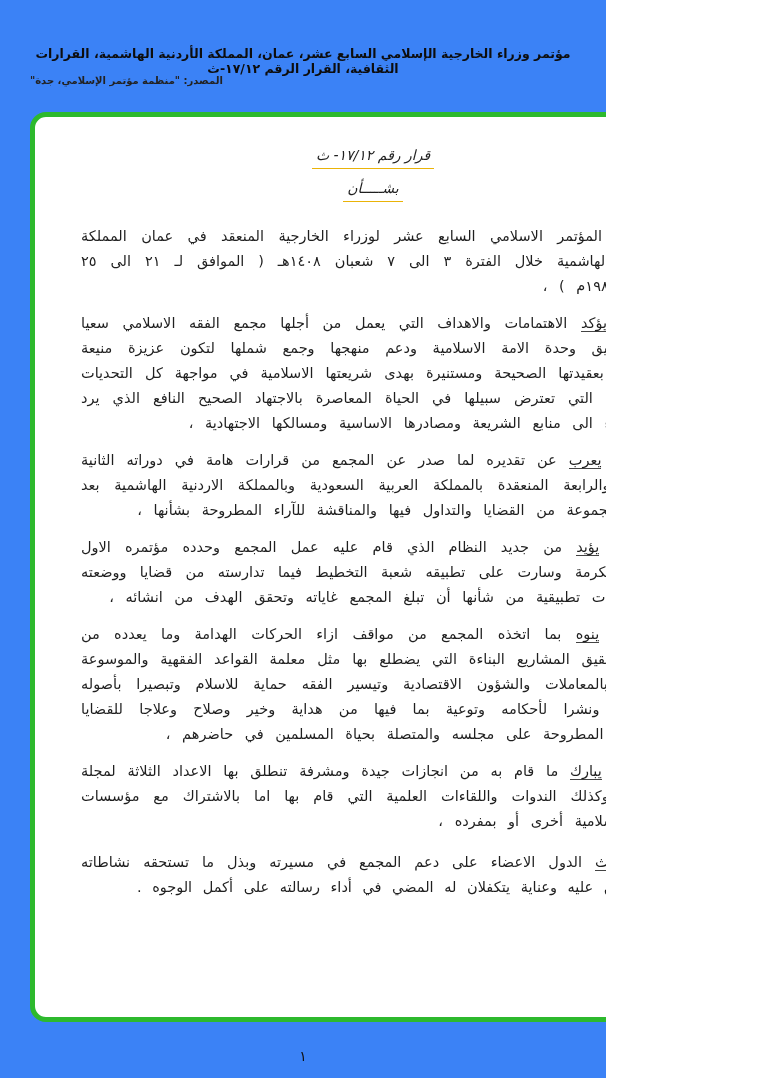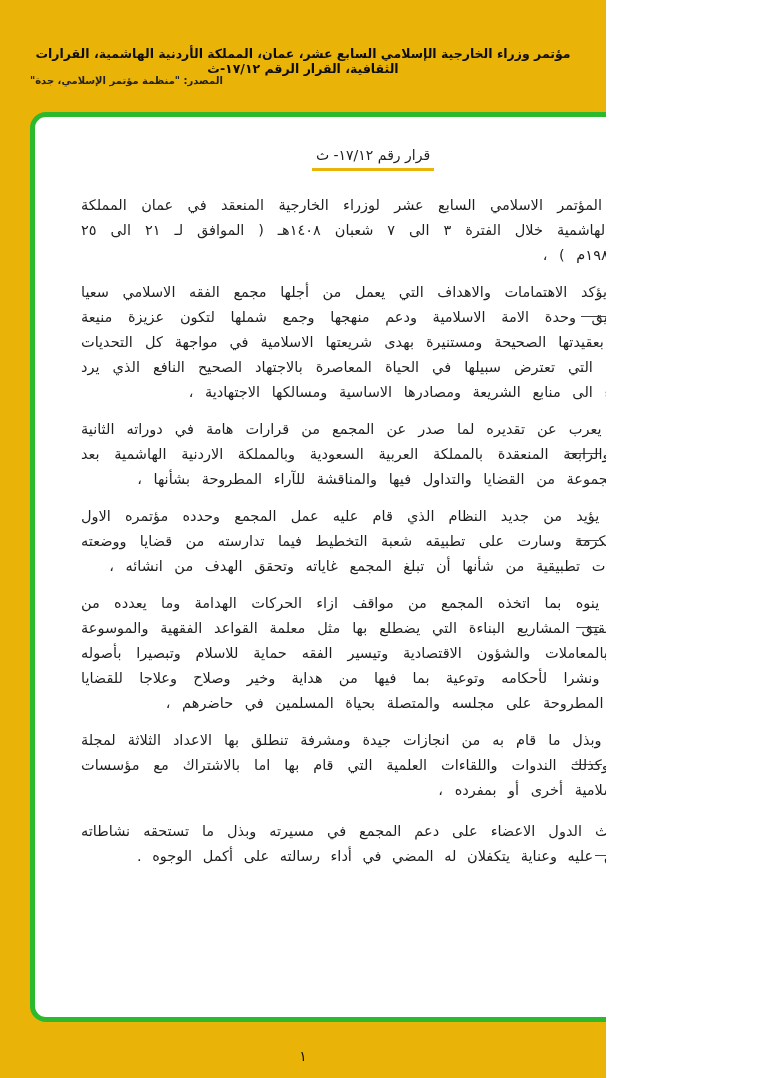--- a/index.html
+++ b/index.html
@@ -2,21 +2,21 @@
 <html lang="ar"><head>
 <meta charset="utf-8">
 <style>
   * { margin:0; padding:0; box-sizing:border-box; }
   html, body {
     width:758px; height:1078px;
     background:#ffffff;
     font-family:"DejaVu Sans", sans-serif;
     color:#1c1c1c;
   }
-  .page { position:relative; width:606px; height:1078px; background:#eab308; overflow:hidden; }
+  .page { position:relative; width:606px; height:1078px; background:#3b82f6; overflow:hidden; }
 
   
   .top-header {
     position:absolute; top:46px; left:12px; right:12px;
     direction:rtl; text-align:center;
     font-size:12.5px; font-weight:bold; color:#0d0d0d;
     letter-spacing:0.2px;
   }
   .source-line {
     position:absolute; top:75px; left:30px;
@@ -38,39 +38,40 @@
     padding:28px 58px 16px 46px;
     direction:rtl;
     color:#1f1f1f;
   }
 
   
   .title-block { text-align:center; margin-bottom:22px; }
   .t-line { margin-bottom:9px; line-height:20px; }
   .u {
     display:inline-block;
-    border-bottom:3px solid #eab308;
+    border-bottom:1px solid #eab308;
     padding:0 4px 3px 4px;
     font-size:14px;
     letter-spacing:1px;
+    font-style:italic;
   }
 
   
   .para {
     font-size:14.5px;
     line-height:25px;
     text-align:justify;
     word-spacing:7px;
     letter-spacing:0.2px;
     text-indent:34px;
     margin-bottom:12px;
   }
   .kw {
     border-bottom:1px solid #444;
-    padding-bottom:16px;
+    padding-bottom:0;
   }
 
   
   .item {
     display:flex;
     direction:rtl;
     gap:14px;
     font-size:14.5px;
     line-height:25px;
     margin-top:16px;
@@ -94,33 +95,36 @@
 
   <div class="source-line">المصدر: "منظمة مؤتمر الإسلامي، جدة"</div>
 
   <div class="doc-frame" style="border-color: rgb(45, 185, 45);">
     <div class="doc-inner">
 
       <div class="title-block">
         <div class="t-line">
           <span class="u">قرار رقم ١٧/١٢- ث</span>
         </div>
+        <div class="t-line">
+          <span class="u">بشـــــأن</span>
+        </div>
       </div>
 
       <div class="para"><span></span><span class="kw"></span><span>ان المؤتمر الاسلامي السابع عشر لوزراء الخارجية المنعقد في عمان المملكة الاردنية الهاشمية خلال الفترة ٣ الى ٧ شعبان ١٤٠٨هـ ( الموافق لـ ٢١ الى ٢٥ مارس ١٩٨٨م ) ،</span></div>
 
       <div class="para"><span>اذ </span><span class="kw">يؤكد</span><span> الاهتمامات والاهداف التي يعمل من أجلها مجمع الفقه الاسلامي سعيا الى تحقيق وحدة الامة الاسلامية ودعم منهجها وجمع شملها لتكون عزيزة منيعة متمسكة بعقيدتها الصحيحة ومستنيرة بهدى شريعتها الاسلامية في مواجهة كل التحديات والمشاكل التي تعترض سبيلها في الحياة المعاصرة بالاجتهاد الصحيح النافع الذي يرد كل شيء الى منابع الشريعة ومصادرها الاساسية ومسالكها الاجتهادية ،</span></div>
 
       <div class="para"><span>واذ </span><span class="kw">يعرب</span><span> عن تقديره لما صدر عن المجمع من قرارات هامة في دوراته الثانية والثالثة والرابعة المنعقدة بالمملكة العربية السعودية وبالمملكة الاردنية الهاشمية بعد دراسة مجموعة من القضايا والتداول فيها والمناقشة للآراء المطروحة بشأنها ،</span></div>
 
       <div class="para"><span>واذ </span><span class="kw">يؤيد</span><span> من جديد النظام الذي قام عليه عمل المجمع وحدده مؤتمره الاول بمكة المكرمة وسارت على تطبيقه شعبة التخطيط فيما تدارسته من قضايا ووضعته من ترتيبات تطبيقية من شأنها أن تبلغ المجمع غاياته وتحقق الهدف من انشائه ،</span></div>
 
       <div class="para"><span>واذ </span><span class="kw">ينوه</span><span> بما اتخذه المجمع من مواقف ازاء الحركات الهدامة وما يعدده من جهود لتحقيق المشاريع البناءة التي يضطلع بها مثل معلمة القواعد الفقهية والموسوعة الخاصة بالمعاملات والشؤون الاقتصادية وتيسير الفقه حماية للاسلام وتبصيرا بأصوله وقواعده ونشرا لأحكامه وتوعية بما فيها من هداية وخير وصلاح وعلاجا للقضايا المتعددة المطروحة على مجلسه والمتصلة بحياة المسلمين في حاضرهم ،</span></div>
 
-      <div class="para"><span>واذ </span><span class="kw">وبذل</span><span> ما قام به من انجازات جيدة ومشرفة تنطلق بها الاعداد الثلاثة لمجلة المجمع وكذلك الندوات واللقاءات العلمية التي قام بها اما بالاشتراك مع مؤسسات علمية اسلامية أخرى أو بمفرده ،</span></div>
+      <div class="para"><span>واذ </span><span class="kw">يبارك</span><span> ما قام به من انجازات جيدة ومشرفة تنطلق بها الاعداد الثلاثة لمجلة المجمع وكذلك الندوات واللقاءات العلمية التي قام بها اما بالاشتراك مع مؤسسات علمية اسلامية أخرى أو بمفرده ،</span></div>
 
       <div class="item">
         <span class="item-num">١ —</span>
         <span class="item-text"><span class="kw">يحث</span><span> الدول الاعضاء على دعم المجمع في مسيرته وبذل ما تستحقه نشاطاته من عليه وعناية يتكفلان له المضي في أداء رسالته على أكمل الوجوه .</span></span>
       </div>
 
     </div>
   </div>
 
   <div class="page-num">١</div>

